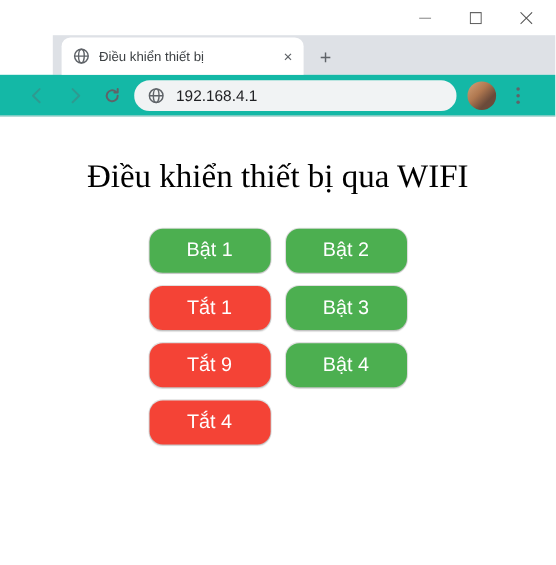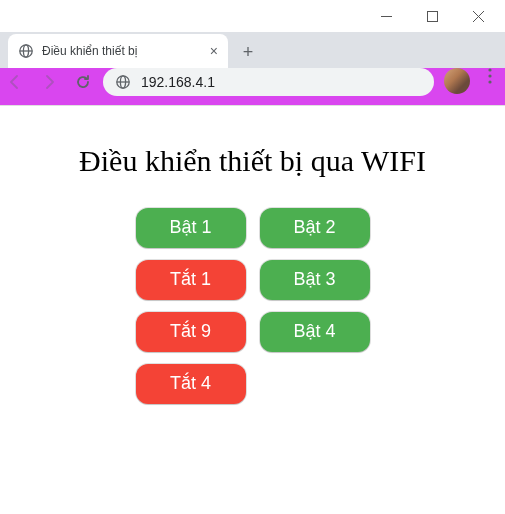--- a/index.html
+++ b/index.html
@@ -25,20 +25,21 @@
       align-items: center;
       justify-content: center;
       color: #555;
     }
     .tab-strip {
       height: 36px;
       background: #dee1e6;
       display: flex;
       align-items: flex-end;
       padding-left: 8px;
+      margin-left: 48px;
     }
     .tab {
       background: #fff;
       height: 34px;
       border-radius: 8px 8px 0 0;
       display: flex;
       align-items: center;
       padding: 0 10px;
       min-width: 220px;
       gap: 8px;
@@ -60,25 +61,25 @@
       display: flex;
       align-items: center;
       justify-content: center;
       color: #5f6368;
       font-size: 18px;
       margin-left: 6px;
       margin-bottom: 2px;
     }
     .toolbar {
       height: 38px;
-      background: #d946ef;
+      background: #14b8a6;
       border-bottom: 1px solid #e0e0e0;
       display: flex;
-      align-items: flex-start;
-      padding: 0 1px;
+      align-items: center;
+      padding: 0 20px;
       gap: 6px;
     }
     .nav-btn {
       width: 28px;
       height: 28px;
       display: flex;
       align-items: center;
       justify-content: center;
       color: #5f6368;
       border-radius: 50%;

